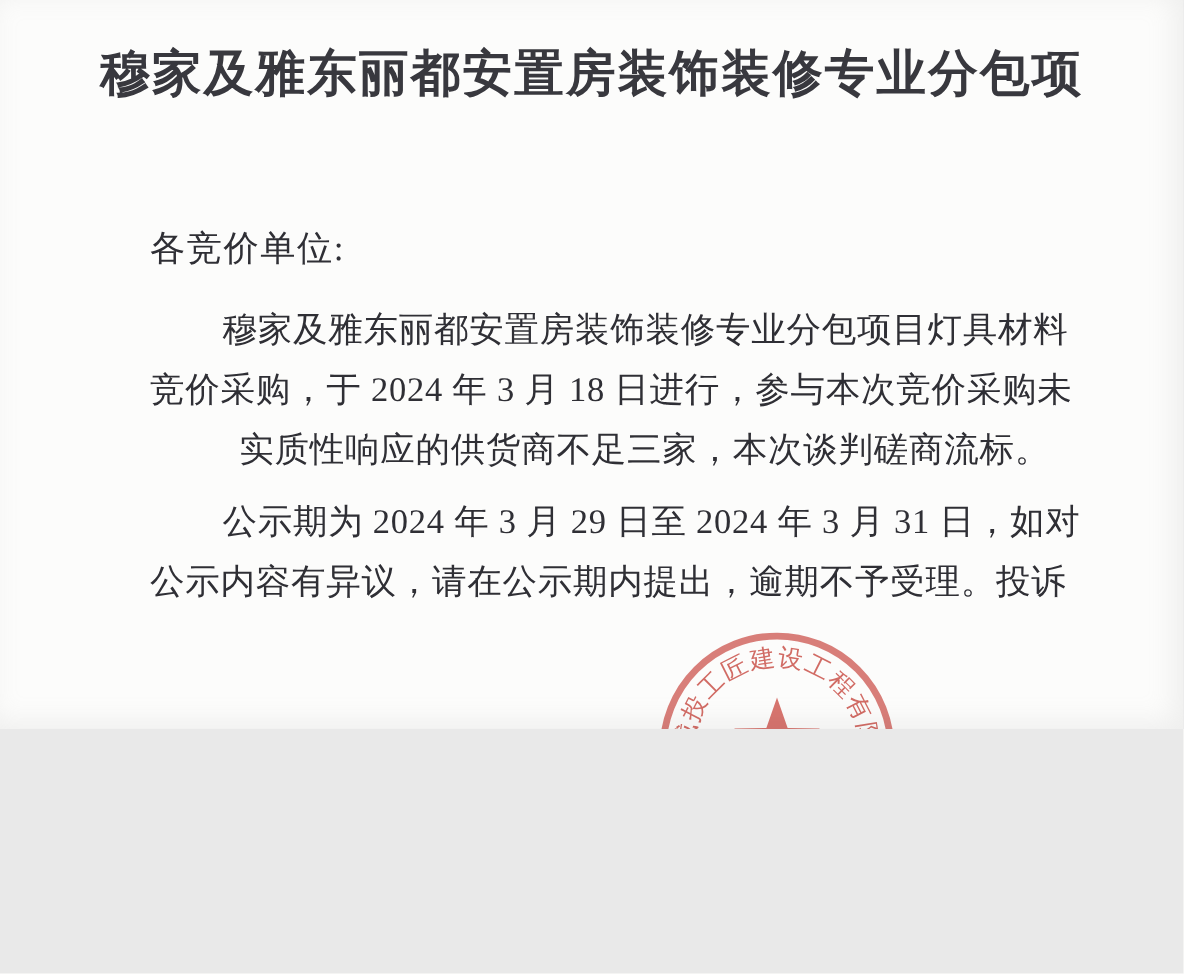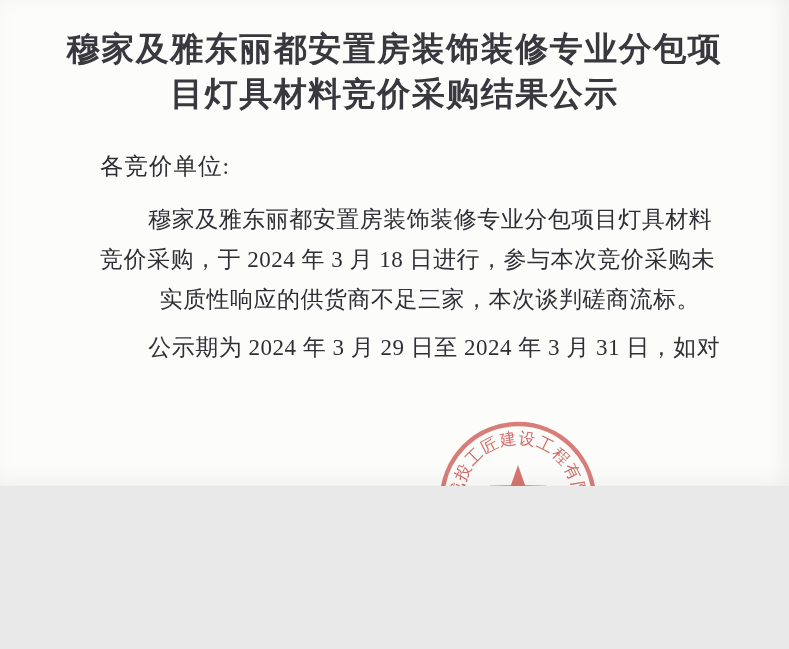--- a/index.html
+++ b/index.html
@@ -89,33 +89,33 @@
   }
   .seal svg { display: block; }
 </style>
 </head>
 <body>
 
 <div class="page">
 
   <h1 class="title">
     <div>穆家及雅东丽都安置房装饰装修专业分包项</div>
-    <div>目灯具材料竞价采购结果公示</div>
   </h1>
 
   <div class="salutation">各竞价单位:</div>
 
   <div class="para para1">
     <div class="line indent">穆家及雅东丽都安置房装饰装修专业分包项目灯具材料</div>
     <div class="line">竞价采购，于 2024 年 3 月 18 日进行，参与本次竞价采购未</div>
     <div class="line">实质性响应的供货商不足三家，本次谈判磋商流标。</div>
   </div>
 
   <div class="para para2">
     <div class="line indent">公示期为 2024 年 3 月 29 日至 2024 年 3 月 31 日，如对</div>
+    <div class="line">公示内容有异议，请在公示期内提出，逾期不予受理。投诉</div>
   </div>
 
   <div class="signature-company">雅安城投工匠建设工程有限公司</div>
 
   <div class="signature-date">2024 年 3 月 29 日</div>
 
   <div class="seal">
     <svg width="176" height="176" viewBox="0 0 176 176" xmlns="http://www.w3.org/2000/svg">
       <defs>
         <path id="sealArcTop" d="M 39.5 116 A 56 56 0 1 1 136.5 116" fill="none"></path>

